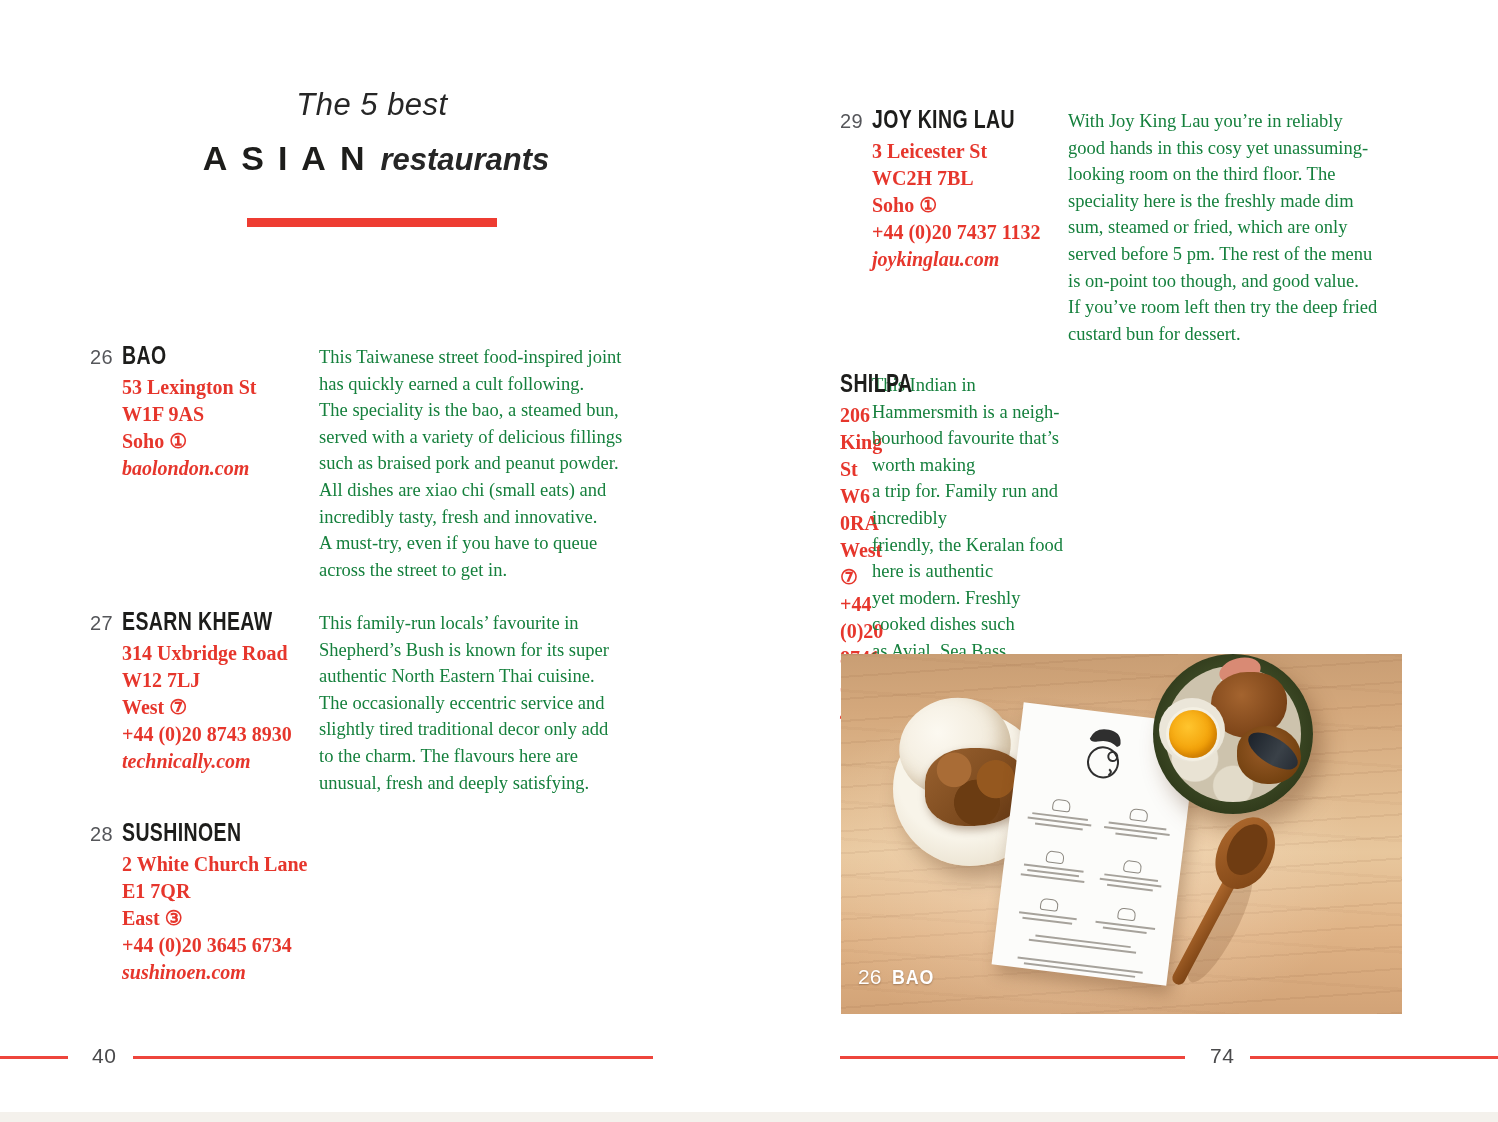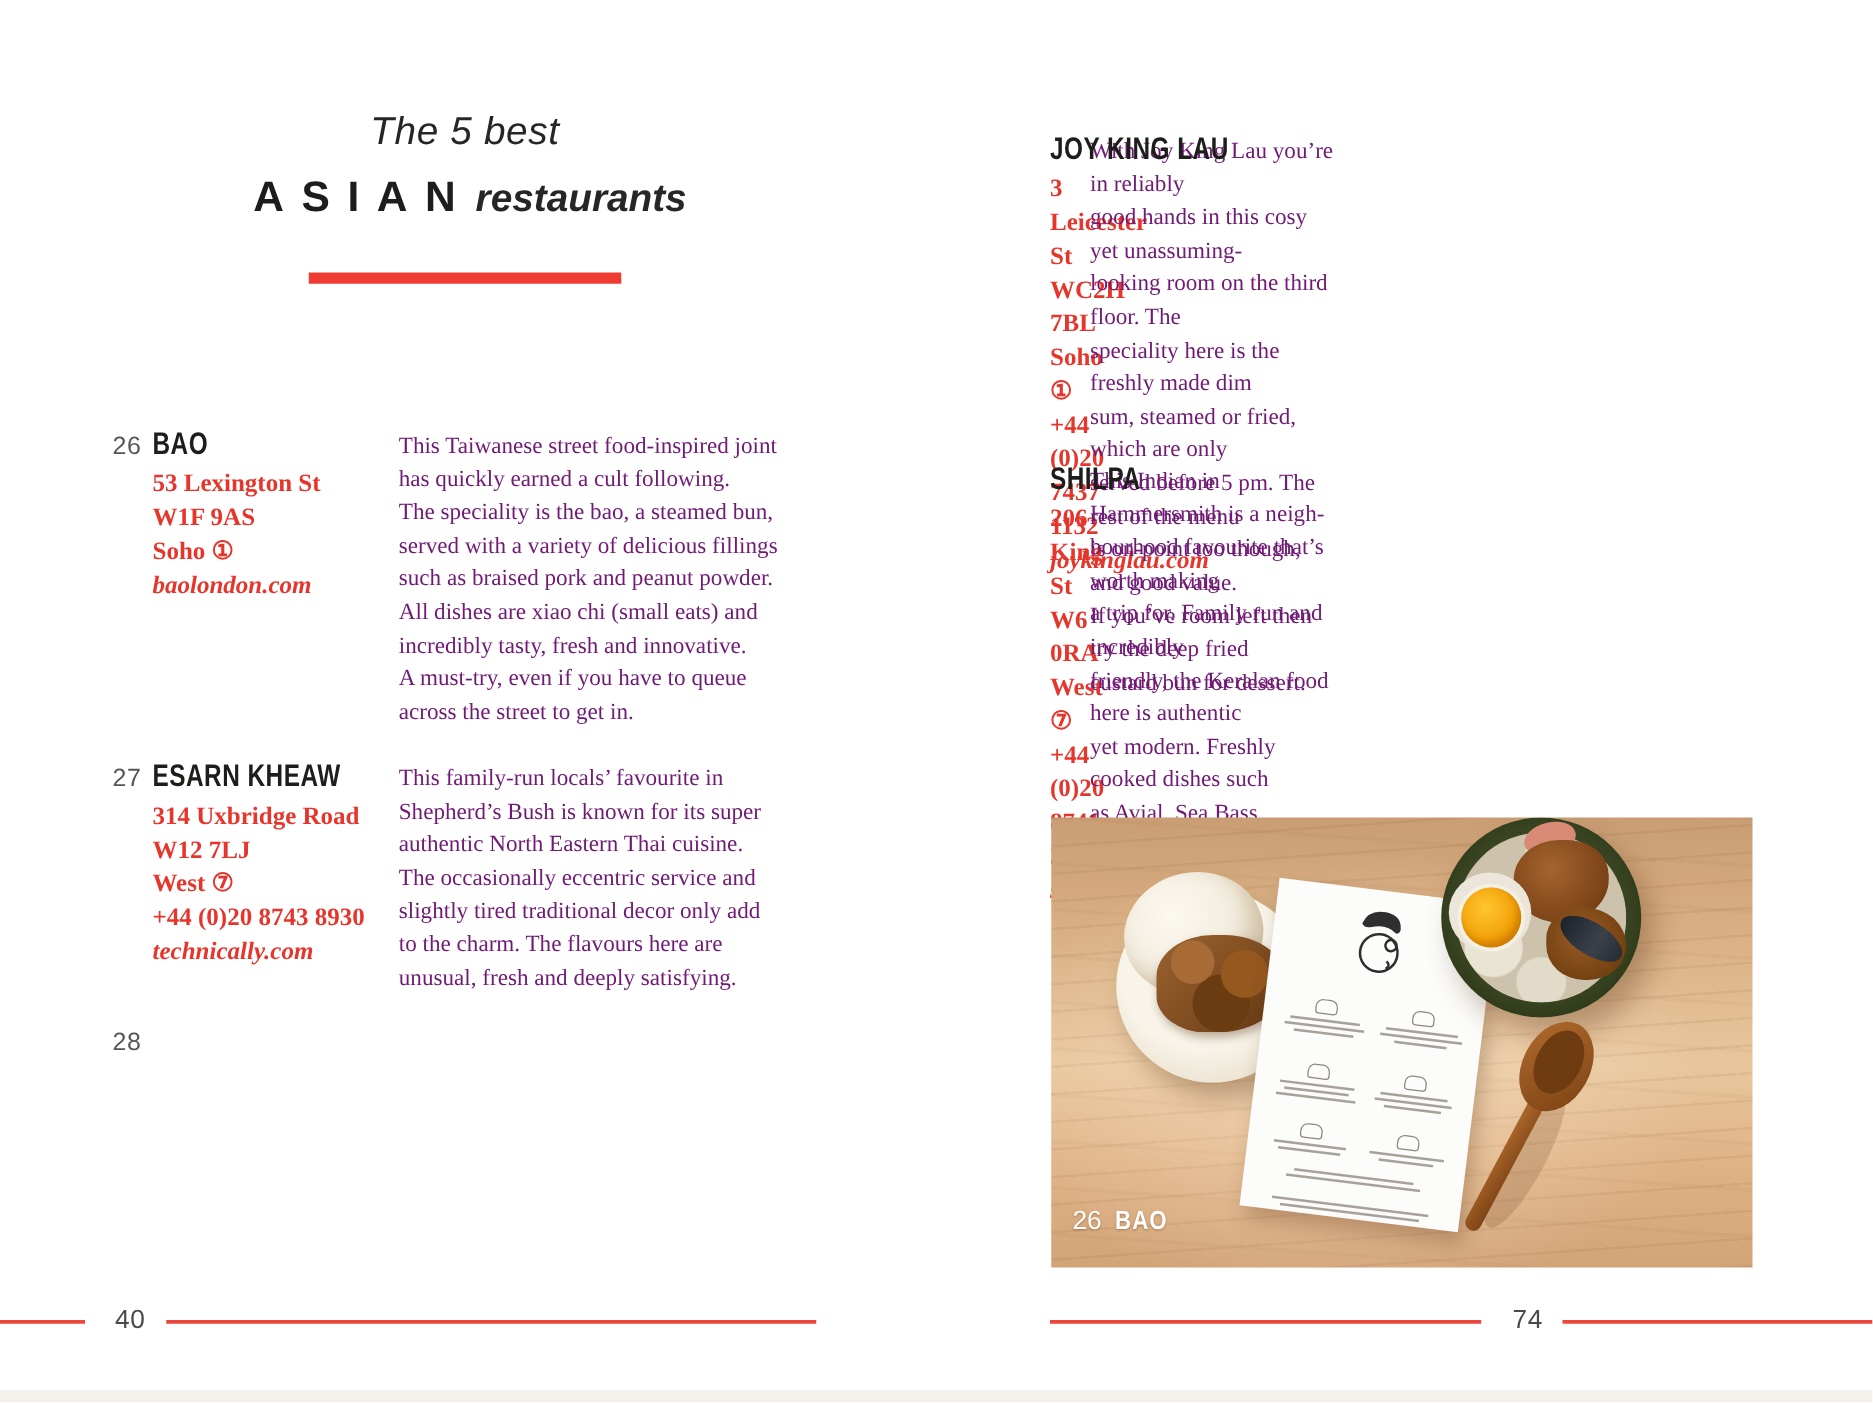--- a/index.html
+++ b/index.html
@@ -27,21 +27,21 @@
   .name{
     font-size:25px;font-weight:700;color:#1d1d1b;line-height:26px;margin:0 0 6px 0;
     letter-spacing:.5px;white-space:nowrap;transform:scaleX(.78);transform-origin:0 0;
   }
   .addr,.site{
     font-family:Liberation Serif, serif;font-weight:700;font-size:20px;line-height:27px;
     color:#e6362c;
   }
   .site{font-style:italic;}
   .desc{
-    font-family:"Liberation Serif",serif;font-size:18.5px;line-height:26.6px;color:#701a75;
+    font-family:"Liberation Serif",serif;font-size:18.5px;line-height:26.6px;color:#15803d;
     margin:0;padding-top:2px;white-space:pre-line;
   }
 
   
   .footer-rule{position:absolute;top:1056px;height:3px;background:#ee453c;}
   .fr-l-outer{left:0;width:68px;}
   .fr-l-inner{left:133px;width:520px;}
   .fr-r-inner{left:840px;width:345px;}
   .fr-r-outer{left:1250px;width:248px;}
   .page-num{position:absolute;top:1044px;font-size:21px;color:#4a4a4c;letter-spacing:.5px;}
@@ -170,26 +170,35 @@
 Shepherd’s Bush is known for its super
 authentic North Eastern Thai cuisine.
 The occasionally eccentric service and
 slightly tired traditional decor only add
 to the charm. The flavours here are
 unusual, fresh and deeply satisfying.</p>
     </article>
 
     <article class="entry" style="top:819px">
       <div class="num">28</div>
+      <div class="info">
+        <h3 class="name">SUSHINOEN</h3>
+        <div class="addr">2 White Church Lane</div>
+        <div class="addr">E1 7QR</div>
+        <div class="addr">East ③</div>
+        <div class="addr">+44 (0)20 3645 6734</div>
+        <div class="site">sushinoen.com</div>
+      </div>
     </article>
   </section>
 
   <section class="page page-right">
 
     <article class="entry" style="top:106px">
+      <div class="num">29</div>
       <div class="info">
         <h3 class="name">JOY KING LAU</h3>
         <div class="addr">3 Leicester St</div>
         <div class="addr">WC2H 7BL</div>
         <div class="addr">Soho ①</div>
         <div class="addr">+44 (0)20 7437 1132</div>
         <div class="site">joykinglau.com</div>
       </div>
       <p class="desc">With Joy King Lau you’re in reliably
 good hands in this cosy yet unassuming-

